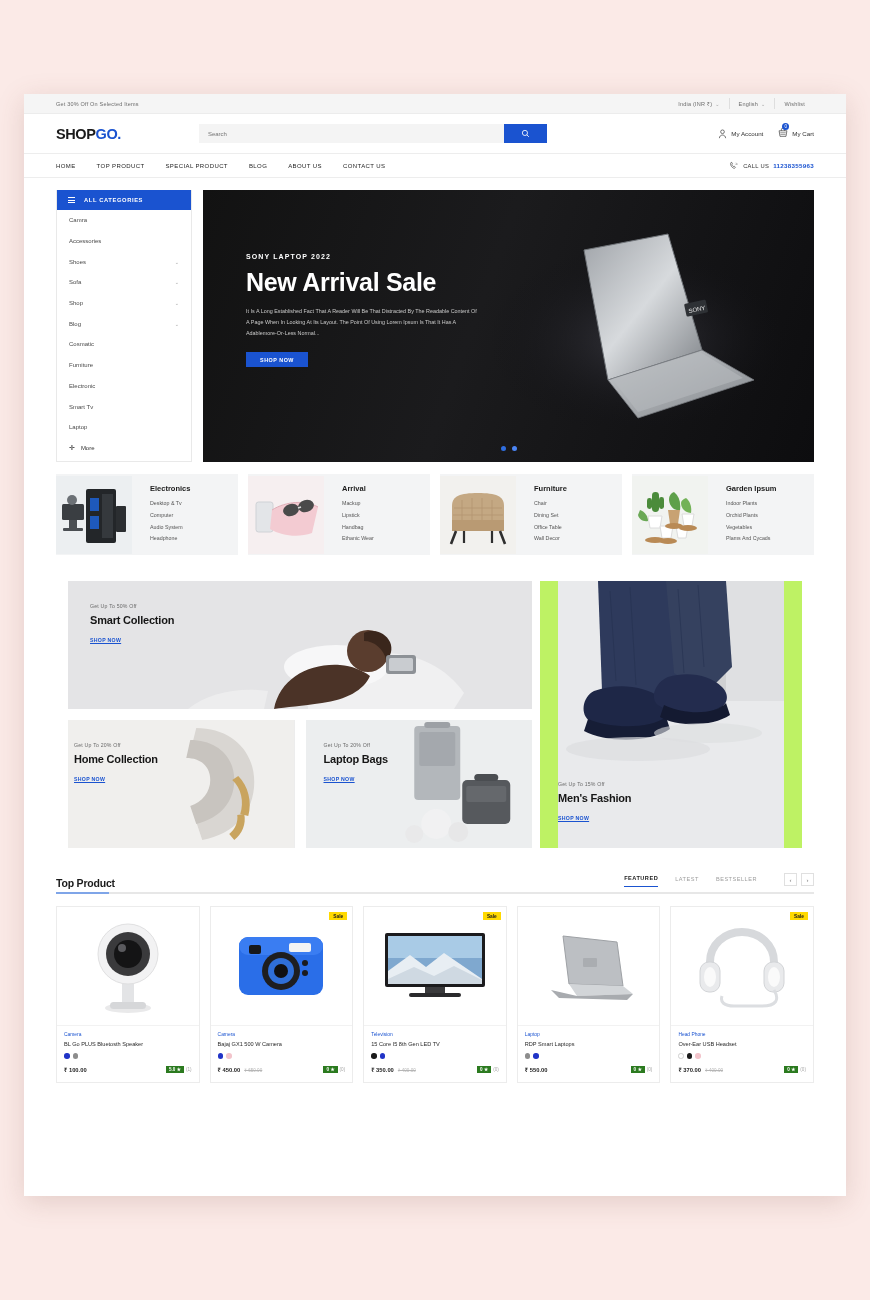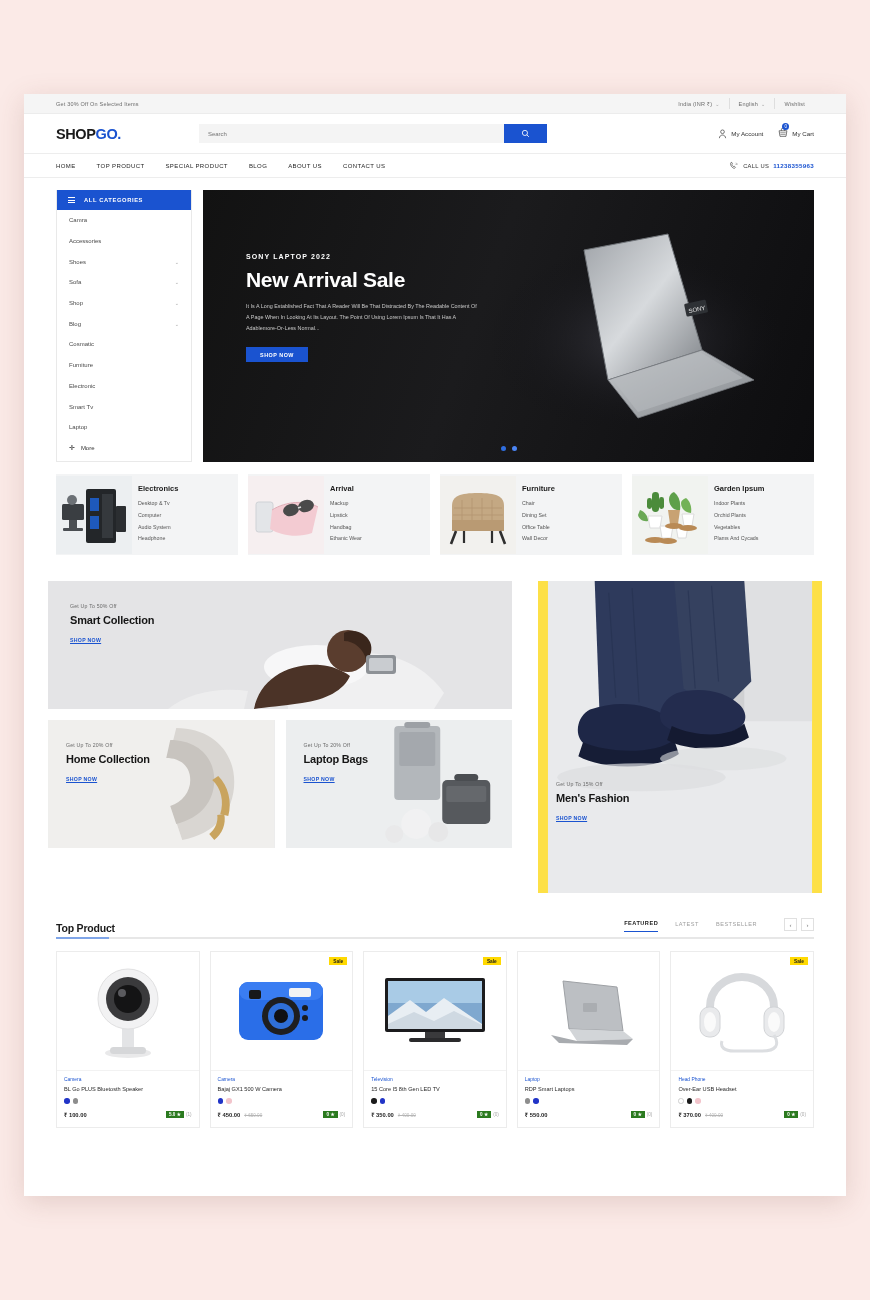--- a/index.html
+++ b/index.html
@@ -89,54 +89,54 @@
   .cat-more .plus { font-size: 7px; color: #1a1a1a; }
   .hero {
     flex: 1; height: 272px; position: relative; overflow: hidden;
     background: linear-gradient(110deg,#121212 0%,#1b1b1d 45%,#0d0d0f 100%);
   }
   .hero-laptop {
     position: absolute; right: 26px; top: 40px; width: 300px; height: 195px;
   }
   .hero-txt { position: absolute; left: 43px; top: 63px; width: 250px; }
   .hero-kicker { font-size: 7px; color: #fff; letter-spacing: 1.1px; font-weight: 600; }
-  .hero-title { font-size: 21px; color: #fff; font-weight: 700; margin-top: 8px; letter-spacing: -.3px; }
+  .hero-title { font-size: 25px; color: #fff; font-weight: 700; margin-top: 8px; letter-spacing: -.3px; }
   .hero-desc { font-size: 5.4px; color: #c9c9c9; line-height: 2.05; margin-top: 9px; width: 232px; }
   .hero-btn {
     margin-top: 13px; width: 62px; height: 15px; background: #1a53d0; color: #fff;
     font-size: 5.4px; font-weight: 700; letter-spacing: .5px;
     display: flex; align-items: center; justify-content: center; cursor: pointer;
   }
   .hero-dots { position: absolute; bottom: 11px; left: 0; right: 0;
                display: flex; justify-content: center; gap: 6px; }
   .hero-dots i { width: 5px; height: 5px; border-radius: 50%; background: #2f6ee0; display: block; }
   .hero-dots i.on { background: #4b85f5; }
   
   .sec-head { padding: 0 32px; margin-top: 21px; }
   .sec-title { font-size: 10.5px; font-weight: 700; color: #1b1b1b; letter-spacing: -.2px; }
   .sec-rule { height: 2px; background: #e7e7e7; margin-top: 7px; position: relative; }
   .sec-rule::after { content:""; position: absolute; left:0; top:0; width: 53px; height: 2px; background: #7fa5e8; }
   
   .cat-cards { display: flex; gap: 10px; padding: 0 32px; margin-top: 12px; }
   .cat-card {
     flex: 1; height: 81px; background: #f3f4f5; display: flex; align-items: center;
-    overflow: hidden; position: relative;
+    overflow: hidden; position: relative; gap: 12px;
   }
   .cat-card .thumb { width: 76px; height: 78px; flex: none; position: relative; }
   .cat-card .info { padding-left: 6px; }
   .cat-card h4 { font-size: 7.5px; color: #1b1b1b; font-weight: 700; margin-bottom: 5px; }
   .cat-card li { list-style: none; font-size: 5.3px; color: #555; line-height: 2.25; }
   
-  .promos { padding: 0 24px; margin-top: 26px; display: flex; gap: 26px; }
+  .promos { padding: 0 44px; margin-top: 26px; display: flex; gap: 8px; }
   .promo-left { width: 464px; display: flex; flex-direction: column; gap: 11px; }
   .promo { position: relative; overflow: hidden; }
   .promo-wide { height: 128px; background: #e2e2e4; }
   .promo-sm-row { display: flex; gap: 11px; }
   .promo-sm { flex: 1; height: 128px; background: #eceded; }
-  .promo-right { flex: 1; height: 312px; background: #fde047; position: relative; overflow: hidden; }
+  .promo-right { flex: 1; height: 267px; background: #bef264; position: relative; overflow: hidden; }
   .promo-txt { position: absolute; z-index: 3; }
   .promo-kicker { font-size: 5.2px; color: #6a6a6a; letter-spacing: .2px; }
   .promo-title { font-size: 11px; color: #161616; font-weight: 700; margin-top: 5px; letter-spacing: -.2px; }
   .promo-link { font-size: 5.2px; color: #1a53d0; font-weight: 700; text-decoration: underline;
                 margin-top: 11px; display: inline-block; letter-spacing: .3px; }
   
   .tp-head { padding: 0 32px; margin-top: 25px; display: flex; align-items: flex-end; }
   .tp-tabs { margin-left: auto; display: flex; align-items: center; gap: 17px; }
   .tp-tab { font-size: 5.6px; color: #9e9e9e; letter-spacing: .5px; padding-bottom: 5px; }
   .tp-tab.active { color: #1b1b1b; font-weight: 700; border-bottom: 1.5px solid #1a53d0; }
@@ -476,21 +476,21 @@
 
       <div class="promo-sm-row">
         <div class="promo promo-sm">
           <svg viewBox="0 0 226 128" style="position:absolute;inset:0;width:100%;height:100%">
             <rect width="226" height="128" fill="#f0efed"></rect>
             <path d="M128 8c34 0 58 22 58 54 0 30-20 52-52 58l-8-24c16-6 26-18 26-34 0-18-12-30-30-30z" fill="#d9d6d2"></path>
             <path d="M122 20c26 0 44 16 44 40 0 22-14 38-38 44l-6-18c12-4 20-14 20-26 0-14-10-22-24-22z" fill="#c8c4bf"></path>
             <path d="M170 56c10 10 14 26 10 40l-8-2c4-12 1-26-8-34z" fill="#c9a45e"></path>
             <path d="M176 94c2 10-2 20-10 26l-5-6c6-5 9-12 8-19z" fill="#c9a45e"></path>
           </svg>
-          <div class="promo-txt" style="left:18px;top:22px">
+          <div class="promo-txt" style="left:6px;top:22px">
             <div class="promo-kicker">Get Up To 20% Off</div>
             <div class="promo-title">Home Collection</div>
             <a class="promo-link" href="#">SHOP NOW</a>
           </div>
         </div>
 
         <div class="promo promo-sm">
           <svg viewBox="0 0 226 128" style="position:absolute;inset:0;width:100%;height:100%">
             <rect width="226" height="128" fill="#eceeef"></rect>
             <rect x="108" y="6" width="46" height="74" rx="4" fill="#b3b7bb"></rect>

